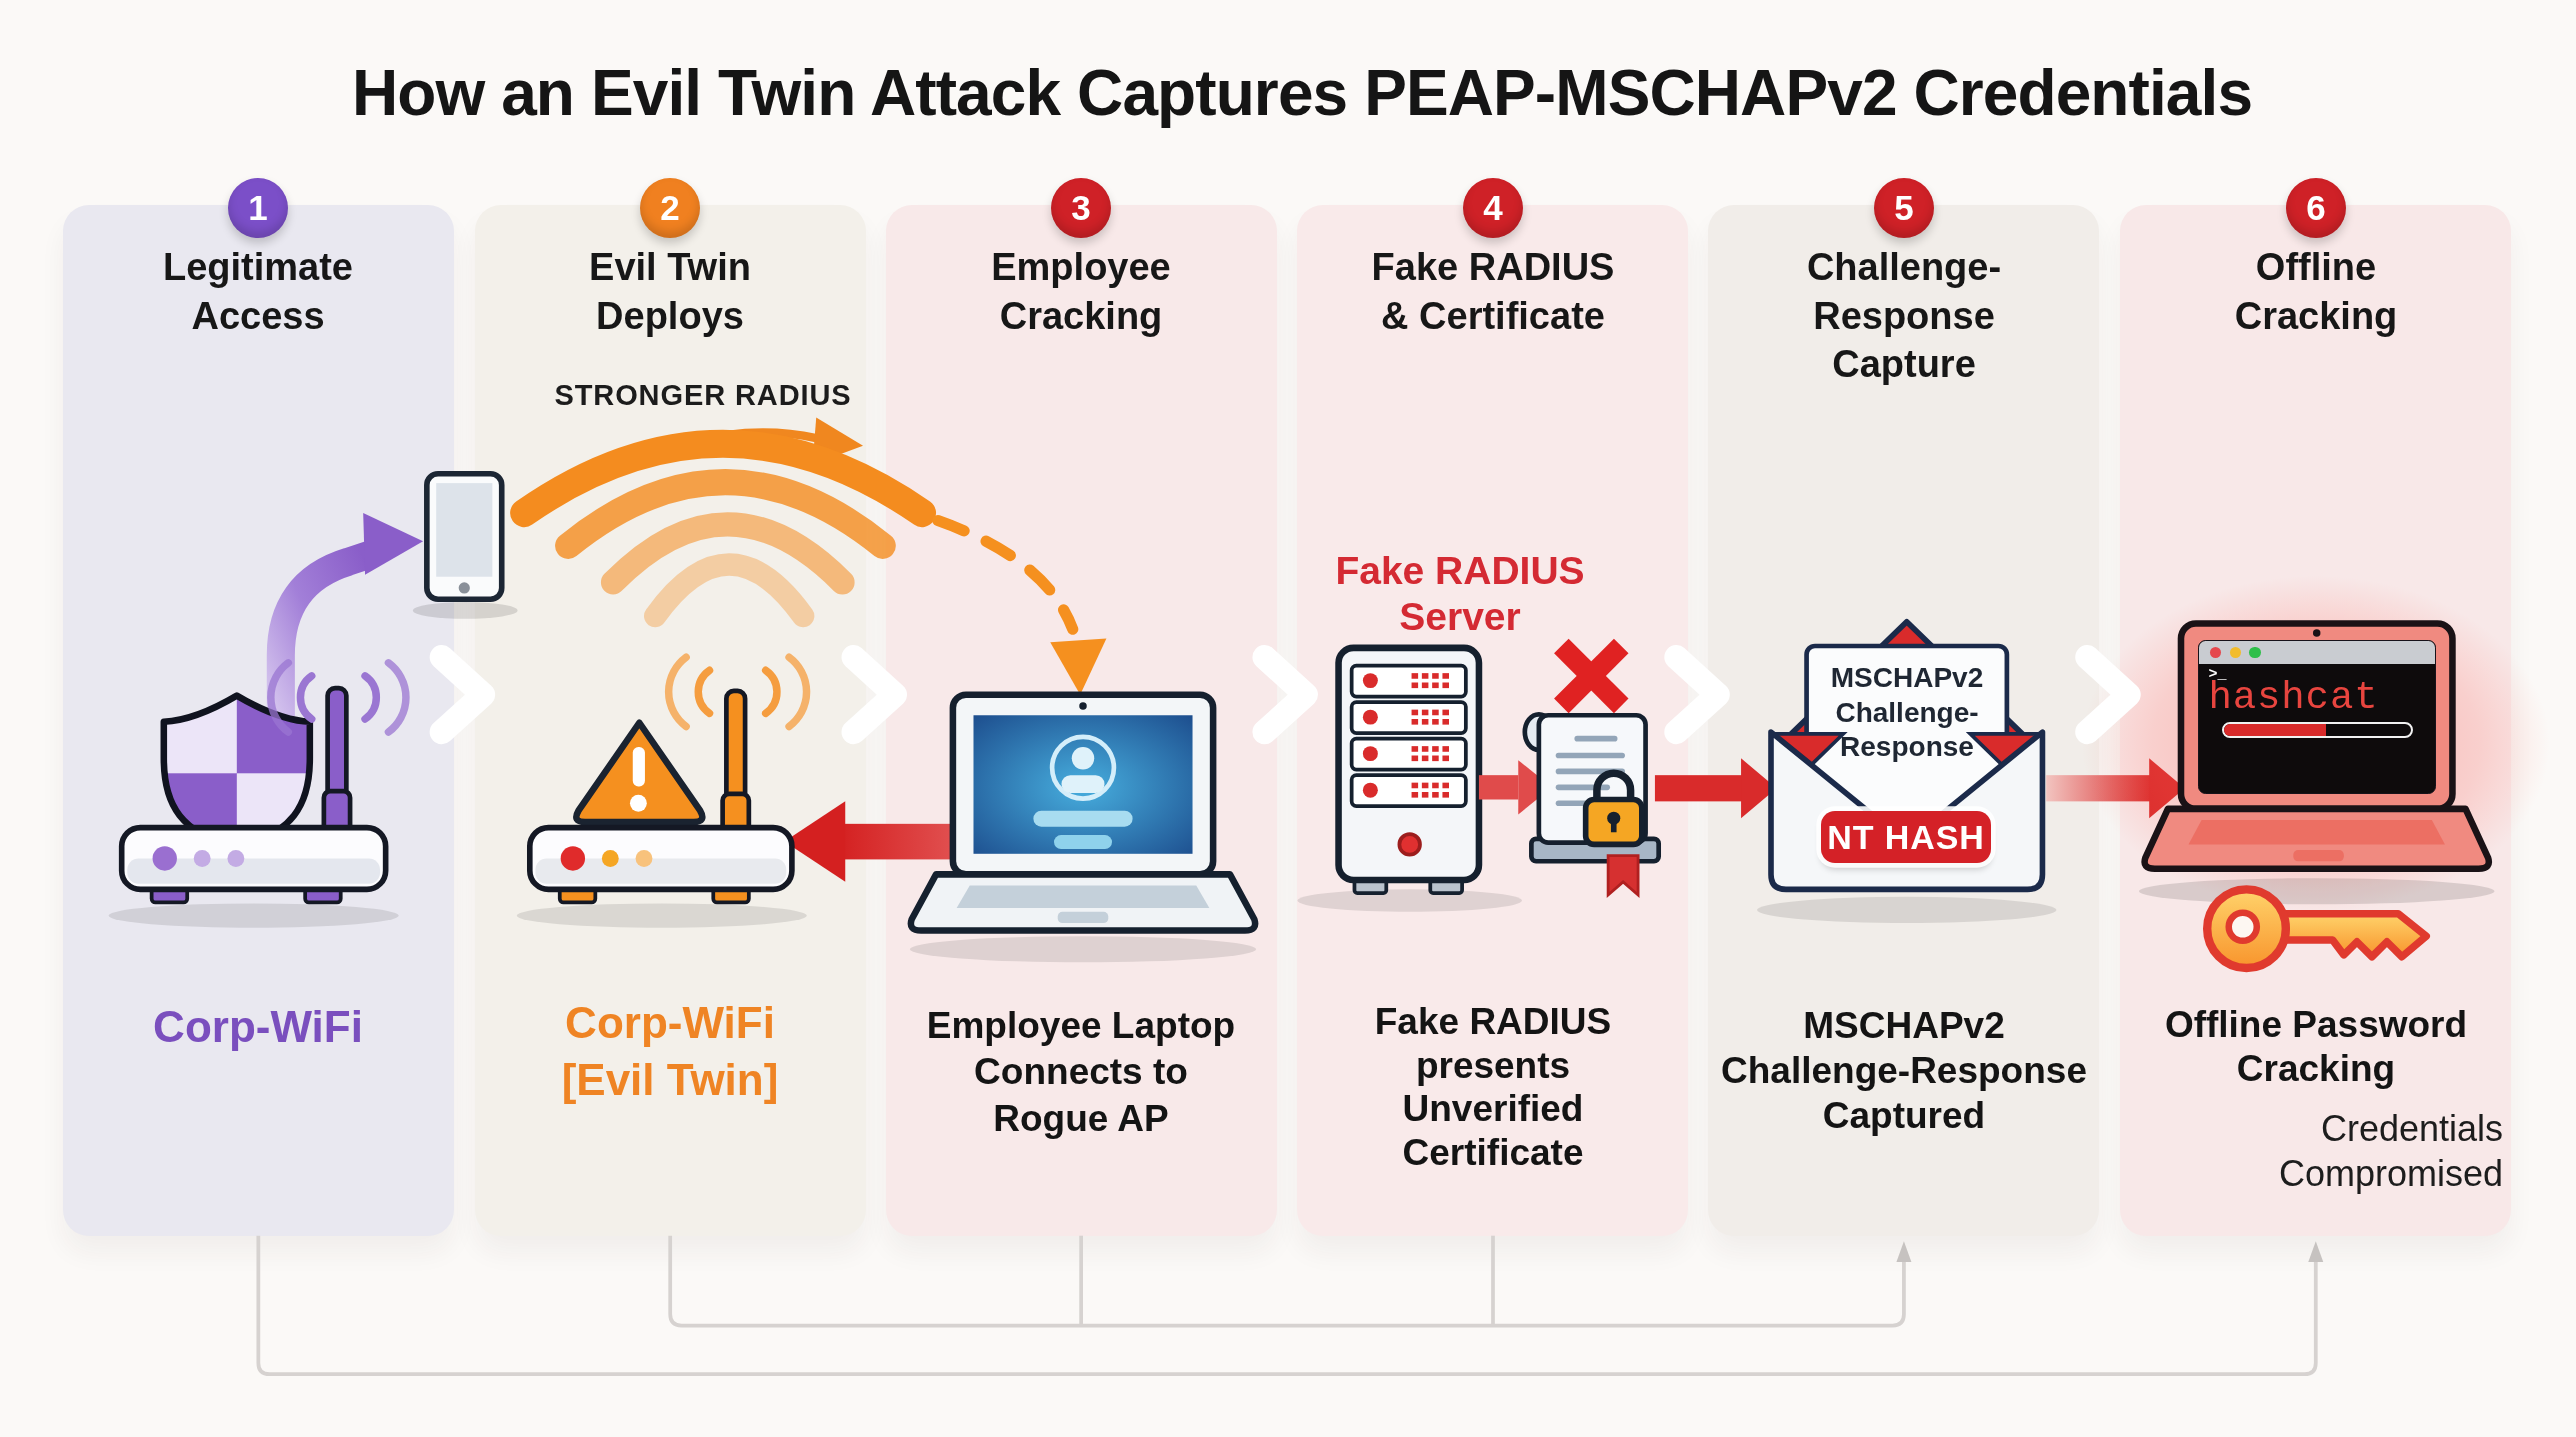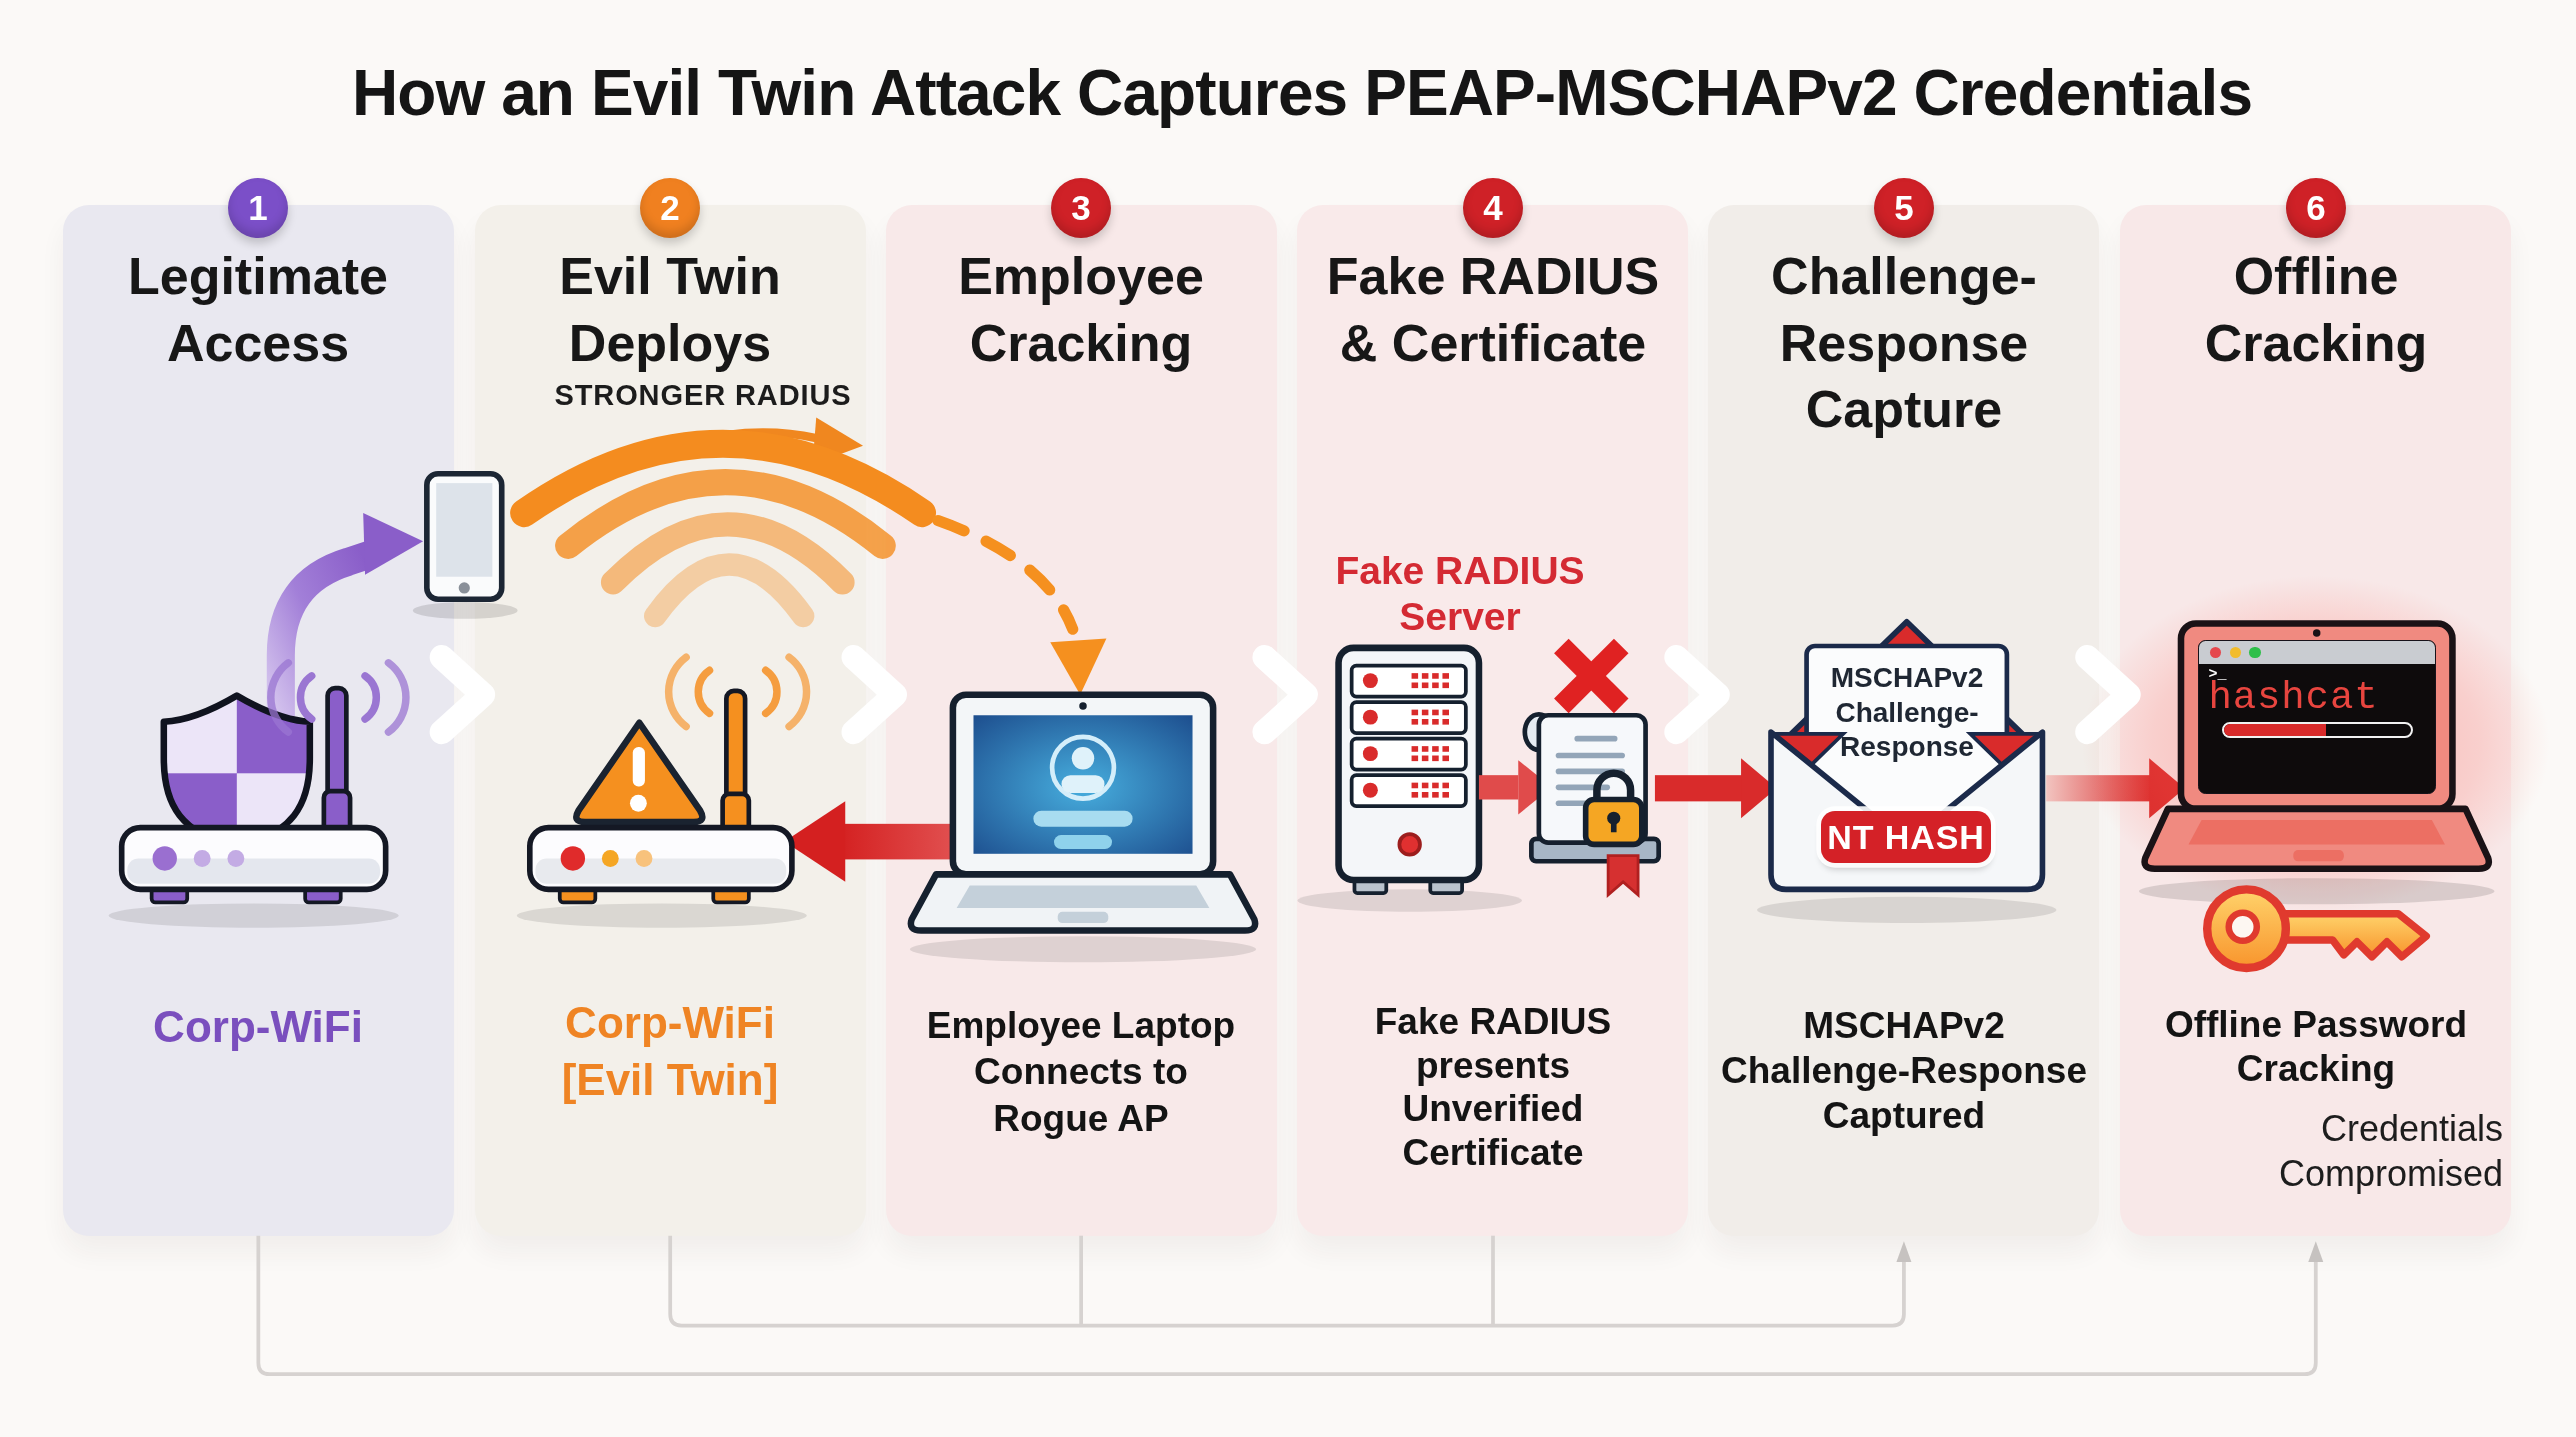--- a/index.html
+++ b/index.html
@@ -23,21 +23,21 @@
   .badge {
     position:absolute; top:178px; width:60px; height:60px;
     border-radius:50%; z-index:6;
     display:flex; align-items:center; justify-content:center;
     color:#fff; font-size:35px; font-weight:700;
     box-shadow:0 5.6px 9.4px rgba(0,0,0,.18), inset 0 -5.6px 9.4px rgba(0,0,0,.15);
   }
   .ml { white-space:pre-line; }
   .heading {
     position:absolute; top:243px; width:374px; z-index:5;
-    text-align:center; font-size:52px; font-weight:700;
+    text-align:center; font-size:38px; font-weight:700;
     line-height:1.28; color:#171717;
   }
   .caption {
     position:absolute; width:374px; z-index:5; text-align:center;
     font-size:37px; font-weight:700; line-height:1.25; color:#141414;
   }
   .subcaption {
     position:absolute; width:374px; z-index:5; text-align:right;
     font-size:36px; font-weight:400; line-height:1.26; color:#1d1d1d;
   }

